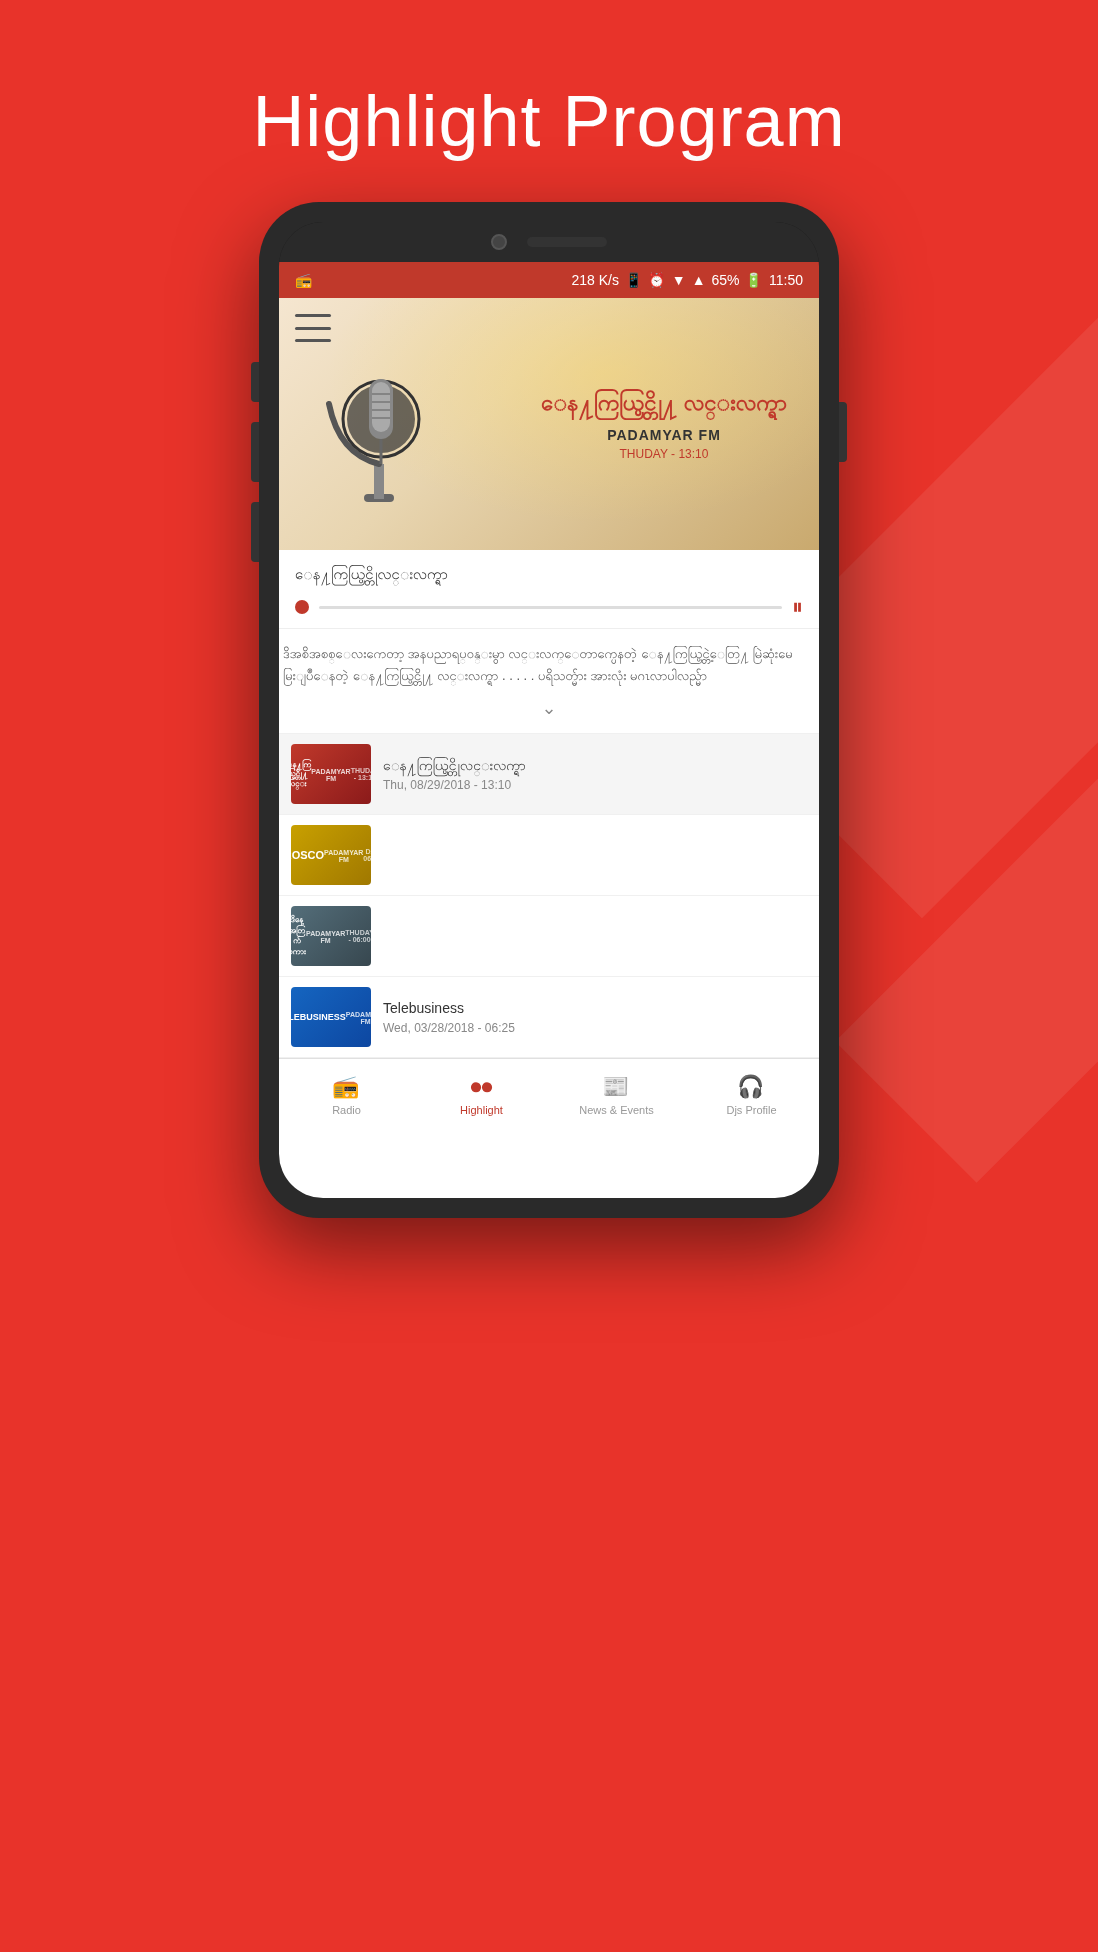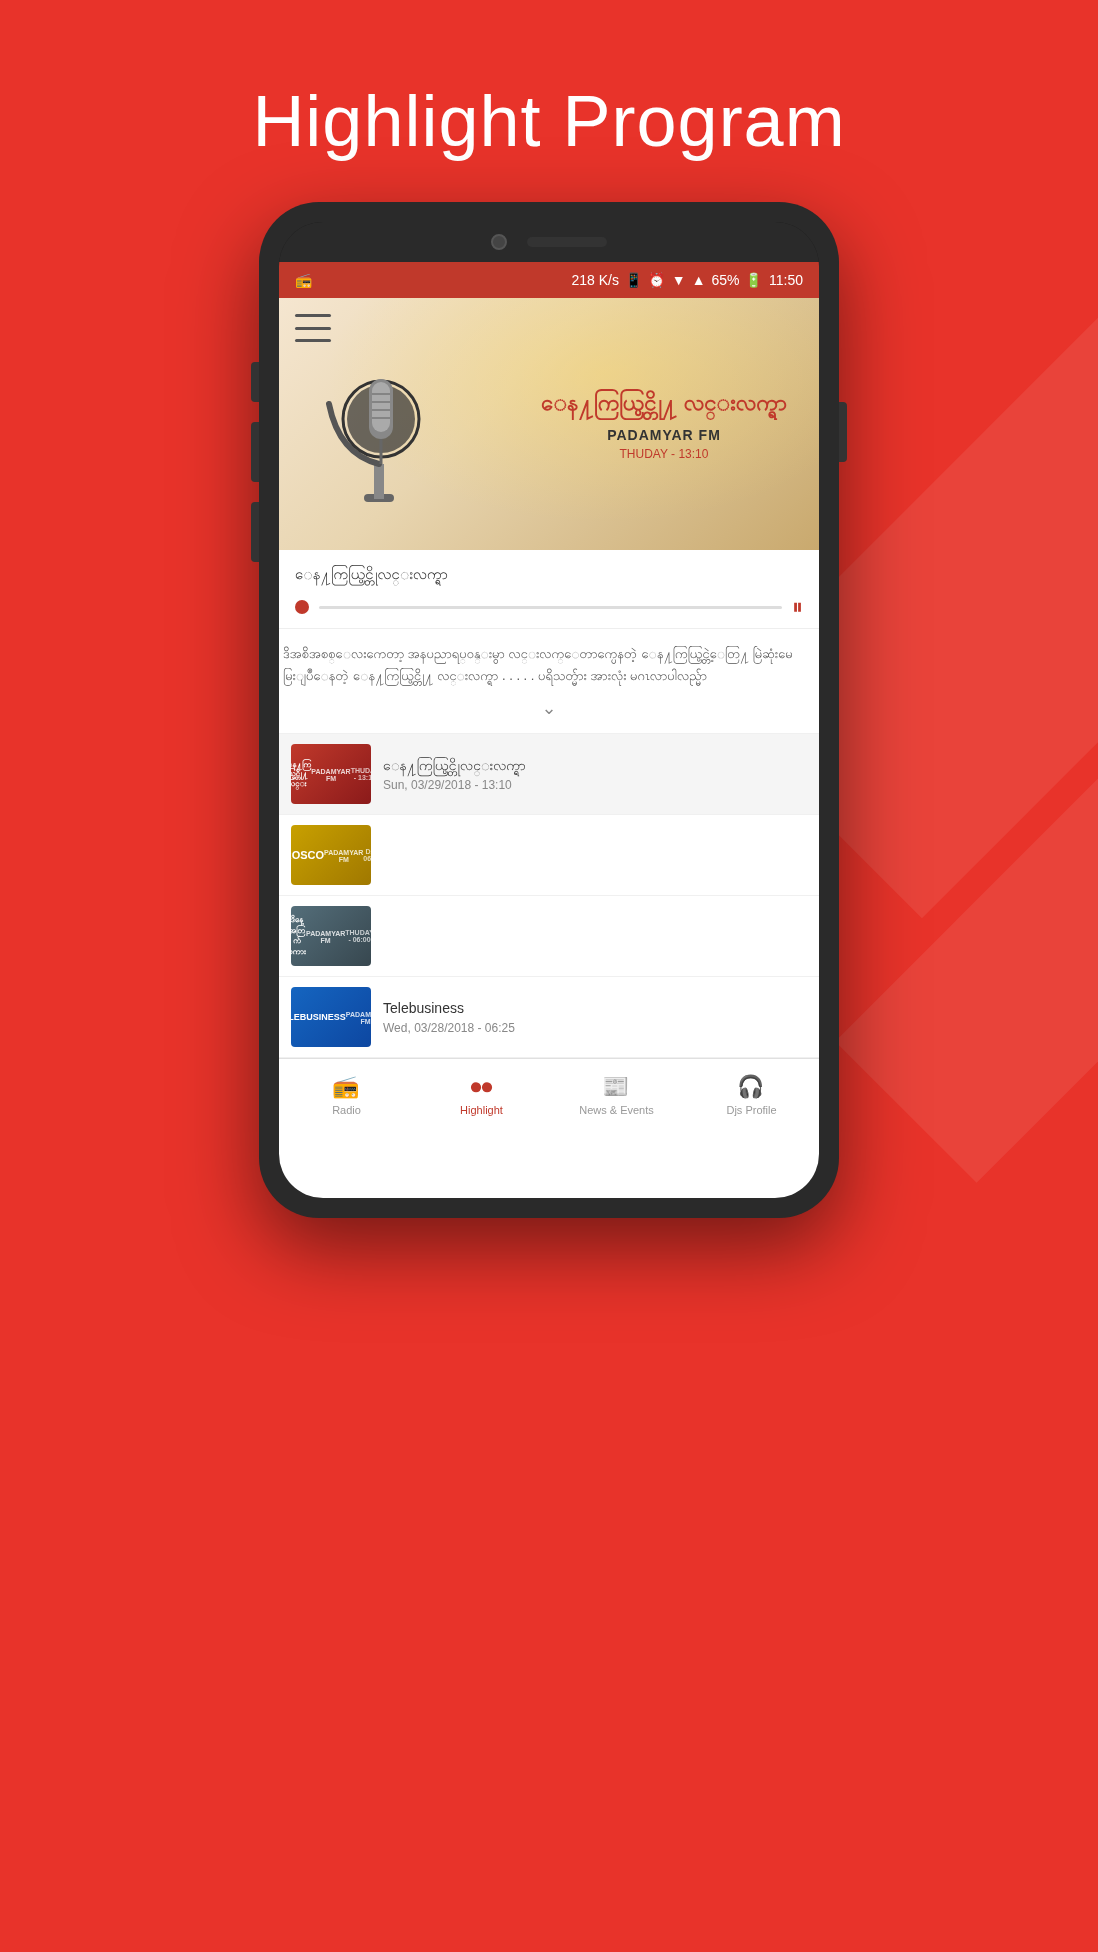--- a/index.html
+++ b/index.html
@@ -512,21 +512,21 @@
         <div class="program-item">
           <div class="program-thumb thumb-1">
             <div class="thumb-label">
               <span style="font-size:8px;line-height:1.2;">ေန႔ကြယ္ပြင္တို႔ လင္း</span>
               <span class="thumb-station">PADAMYAR FM</span>
               <span class="thumb-time">THUDAY - 13:10</span>
             </div>
           </div>
           <div class="program-info">
             <div class="program-name">ေန႔ကြယ္ပြင္တိုလင္းလက္ရာ</div>
-            <div class="program-date">Sun, 03/29/2018 - 13:10</div>
+            <div class="program-date">Thu, 08/29/2018 - 13:10</div>
           </div>
         </div>
 
         <div class="program-item">
           <div class="program-thumb thumb-taro" style="background: linear-gradient(135deg, #c8a000 0%, #a07800 100%);">
             <div class="thumb-label">
               <span style="font-size:11px;font-weight:bold;">TAROSCO</span>
               <span class="thumb-station">PADAMYAR FM</span>
               <span class="thumb-time">DAILY - 06:03AM</span>
             </div>

